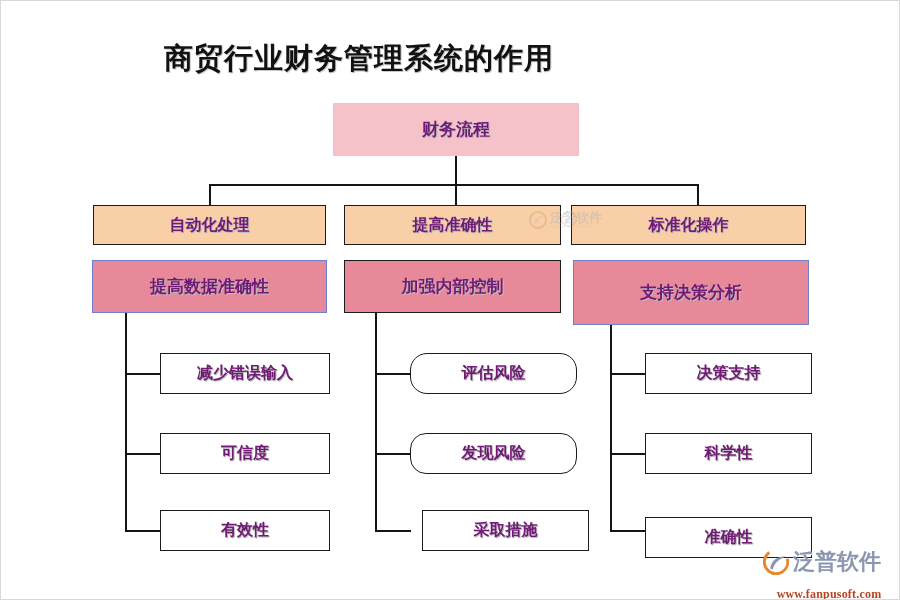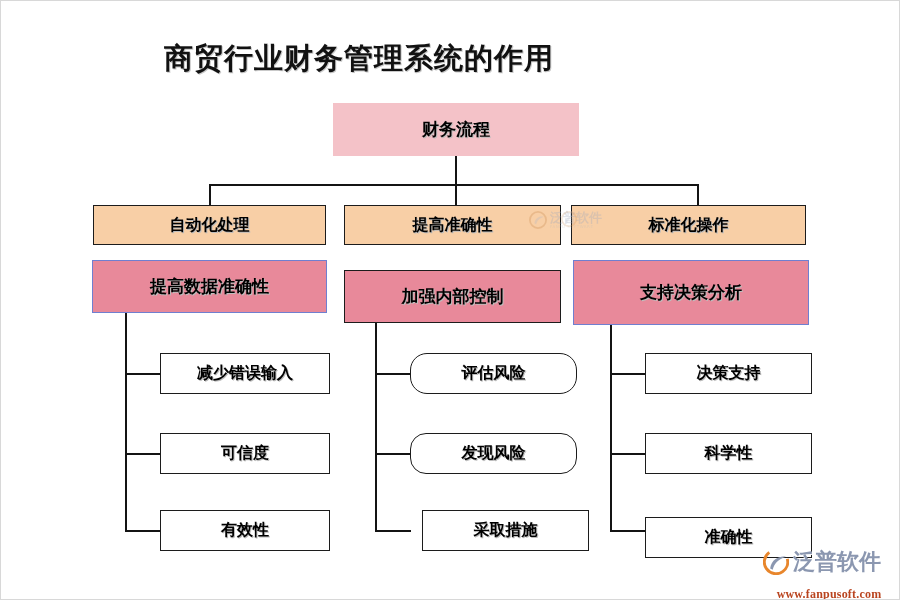--- a/index.html
+++ b/index.html
@@ -36,21 +36,21 @@
   }
 
   
   .node {
     position: absolute;
     box-sizing: border-box;
     display: flex;
     align-items: center;
     justify-content: center;
     font-weight: bold;
-    color: #000000;
+    color: #701a75;
     text-shadow: 1px 1px 0 #bdbdbd;
     white-space: nowrap;
     z-index: 3;
   }
   .node-root {
     background: #f4c2c8;
     border: 1px solid #f4c2c8;
     font-size: 17px;
   }
   .node-orange {
@@ -173,21 +173,21 @@
   <div class="conn hline" style="left:609px; top:452px; width:36px;"></div>
   <div class="conn hline" style="left:609px; top:529px; width:36px;"></div>
 
   <div class="node node-root" style="left:332px; top:102px; width:246px; height:53px;">财务流程</div>
 
   <div class="node node-orange" style="left:92px; top:204px; width:233px; height:40px;">自动化处理</div>
   <div class="node node-orange" style="left:343px; top:204px; width:217px; height:40px;">提高准确性</div>
   <div class="node node-orange" style="left:570px; top:204px; width:235px; height:40px;">标准化操作</div>
 
   <div class="node node-pink" style="left:91px; top:259px; width:235px; height:53px;">提高数据准确性</div>
-  <div class="node node-pink mid-border" style="left:343px; top:259px; width:217px; height:53px;margin-top:10px;">加强内部控制</div>
+  <div class="node node-pink mid-border" style="left:343px; top:259px; width:217px; height:53px;">加强内部控制</div>
   <div class="node node-pink" style="left:572px; top:259px; width:236px; height:65px;">支持决策分析</div>
 
   <div class="node node-white" style="left:159px; top:352px; width:170px; height:41px;">减少错误输入</div>
   <div class="node node-white" style="left:159px; top:432px; width:170px; height:41px;">可信度</div>
   <div class="node node-white" style="left:159px; top:509px; width:170px; height:41px;">有效性</div>
 
   <div class="node node-white" style="left:409px; top:352px; width:167px; height:41px;border-radius:17px;">评估风险</div>
   <div class="node node-white" style="left:409px; top:432px; width:167px; height:41px;border-radius:16px;">发现风险</div>
   <div class="node node-white" style="left:409px; top:509px; width:167px; height:41px;margin-left:12px;">采取措施</div>
 

